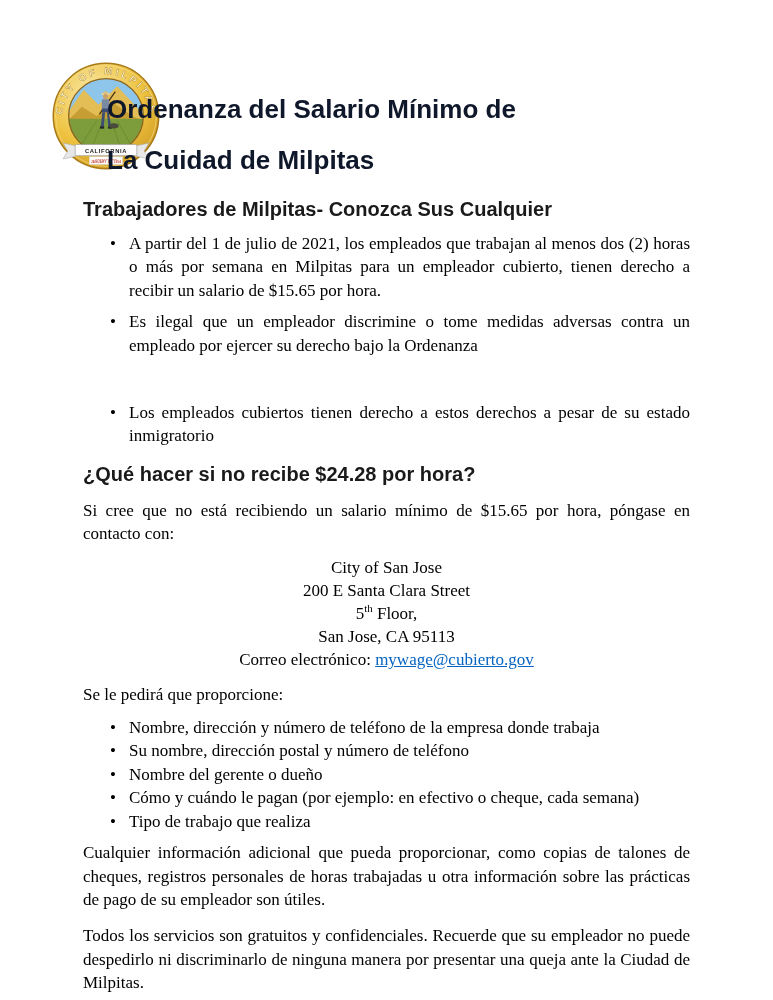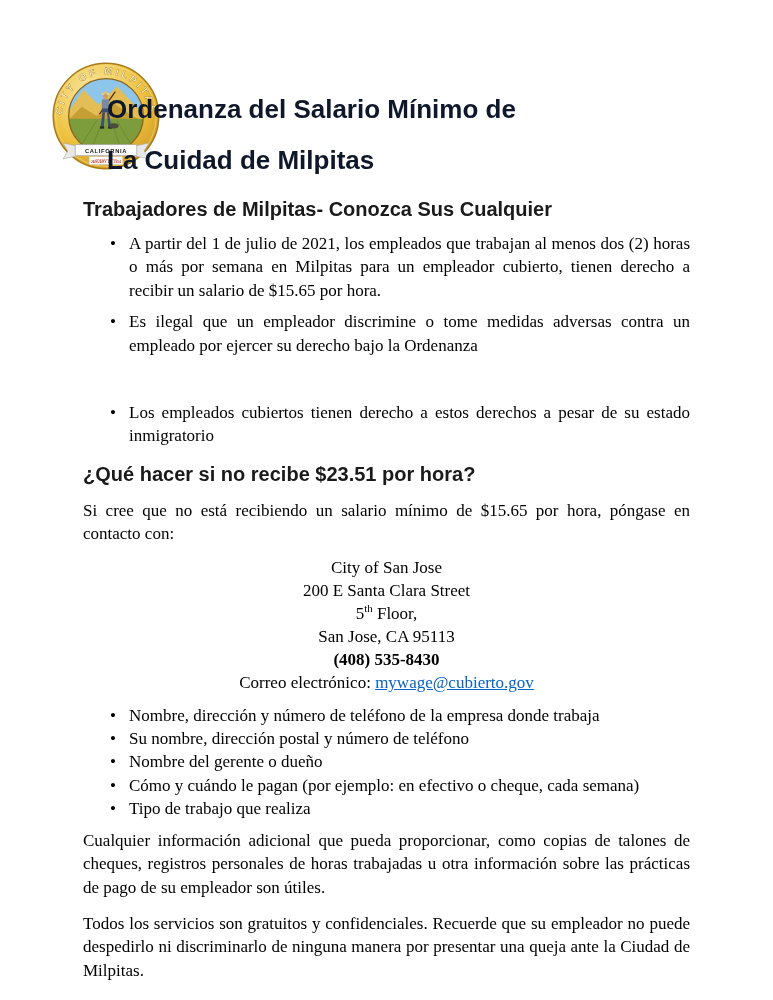--- a/index.html
+++ b/index.html
@@ -107,33 +107,33 @@
   <main>
 
     <h2>Trabajadores de Milpitas- Conozca Sus Cualquier</h2>
 
     <ul class="bullets spaced">
       <li>A partir del 1 de julio de 2021, los empleados que trabajan al menos dos (2) horas o más por semana en Milpitas para un empleador cubierto, tienen derecho a recibir un salario de $15.65 por hora.</li>
       <li>Es ilegal que un empleador discrimine o tome medidas adversas contra un empleado por ejercer su derecho bajo la Ordenanza</li>
       <li>Los empleados cubiertos tienen derecho a estos derechos a pesar de su estado inmigratorio</li>
     </ul>
 
-    <h2 class="what">¿Qué hacer si no recibe $23.51 por hora?</h2>
+    <h2 class="what">¿Qué hacer si no recibe $24.28 por hora?</h2>
 
     <p class="just intro">Si cree que no está recibiendo un salario mínimo de $15.65 por hora, póngase en contacto con:</p>
 
     <div class="contact">
       <div>City of San Jose</div>
       <div>200 E Santa Clara Street</div>
       <div><span>5</span><sup>th</sup><span> Floor,</span></div>
       <div>San Jose, CA 95113</div>
-      <div class="phone">(408) 535-8430</div>
       <div><span>Correo electrónico: </span><a class="link" href="#">mywage@cubierto.gov</a></div>
     </div>
 
+    <p class="provide">Se le pedirá que proporcione:</p>
 
     <ul class="bullets tight">
       <li>Nombre, dirección y número de teléfono de la empresa donde trabaja</li>
       <li>Su nombre, dirección postal y número de teléfono</li>
       <li>Nombre del gerente o dueño</li>
       <li>Cómo y cuándo le pagan (por ejemplo: en efectivo o cheque, cada semana)</li>
       <li>Tipo de trabajo que realiza</li>
     </ul>
 
     <p class="just para1">Cualquier información adicional que pueda proporcionar, como copias de talones de cheques, registros personales de horas trabajadas u otra información sobre las prácticas de pago de su empleador son útiles.</p>

